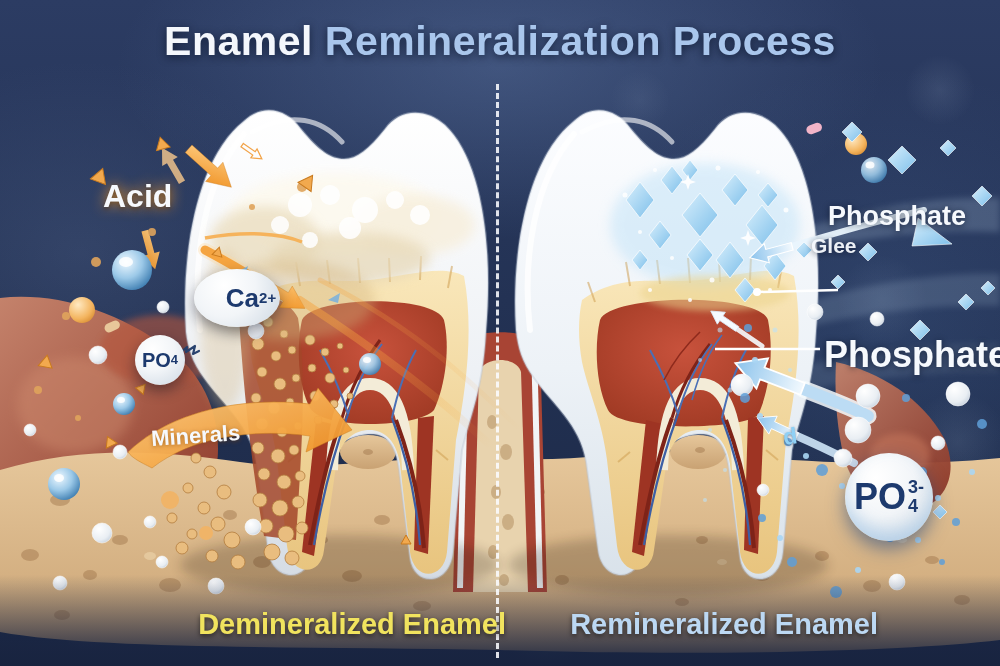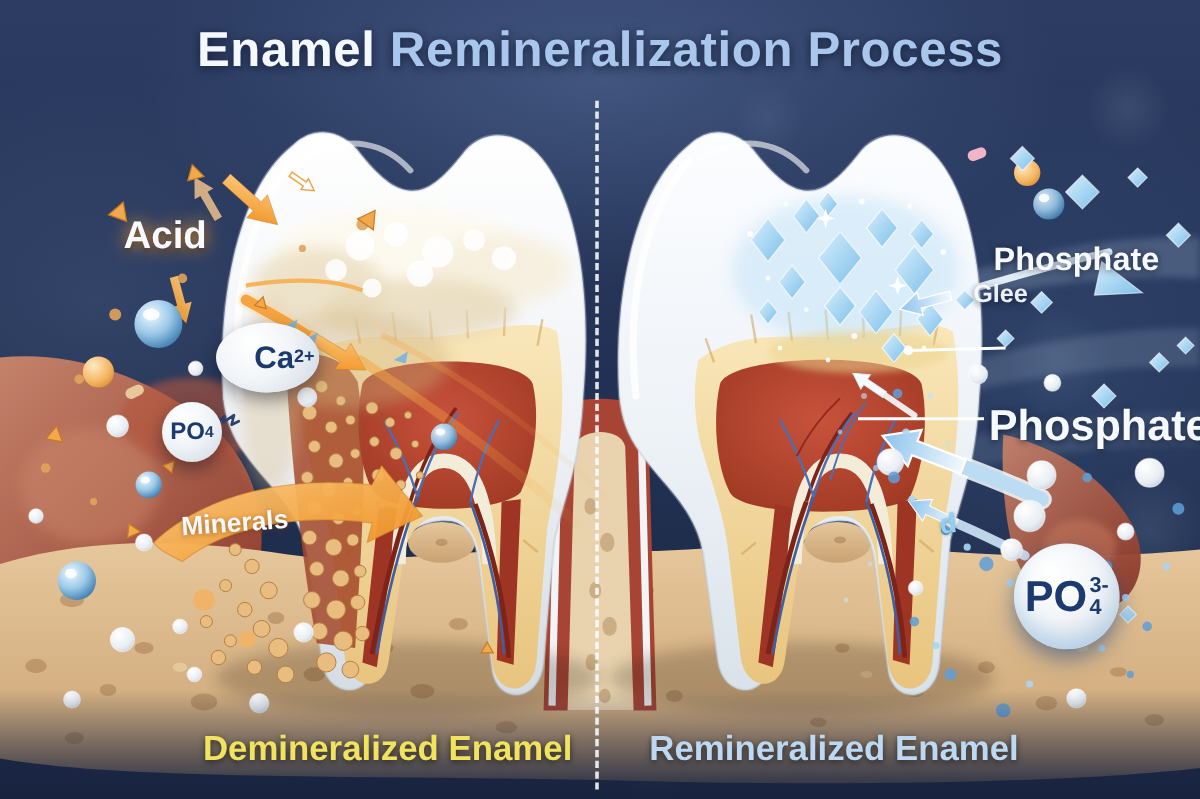--- a/index.html
+++ b/index.html
@@ -23,28 +23,28 @@
         text-shadow:0 0 14px rgba(248,158,44,.95),0 2px 4px rgba(40,20,0,.5);}
   .minerals{left:151px;top:424px;font-size:22px;font-weight:bold;transform:rotate(-4deg);
             text-shadow:0 1px 4px rgba(120,60,0,.6);}
   .fluoride{left:828px;top:202px;font-size:27px;font-weight:600;}
   .glee{left:811px;top:235px;font-size:21px;font-weight:600;opacity:.95;}
   .calcium{left:841px;top:275px;font-size:28px;font-weight:600;}
   .phosphate{left:824px;top:336px;font-size:36px;font-weight:600;}
   .dglyph{left:783px;top:424px;font-size:23px;font-weight:bold;color:#8fd0f5;transform:rotate(-8deg);
           text-shadow:0 1px 3px rgba(10,30,60,.5);}
   .healthy{left:787px;top:540px;font-size:23px;font-weight:600;}
-  .cap{top:609px;font-size:29px;font-weight:bold;text-align:center;width:366px;
+  .cap{top:609px;font-size:29px;font-weight:bold;text-align:right;width:366px;
        text-shadow:0 2px 5px rgba(0,0,0,.6);}
   .capL{left:140px;color:#f1e35e;}
   .capR{left:512px;color:#bcd8f3;}
   .chip{position:absolute;border-radius:50%;display:flex;align-items:center;justify-content:center;
         background:radial-gradient(circle at 35% 28%,#ffffff 0%,#f2f5f8 45%,#ccd7e2 100%);
         color:#1d3a6e;font-weight:bold;box-shadow:0 6px 14px rgba(8,16,36,.45);}
-  .chipCa{left:180px;top:269px;width:58px;height:58px;font-size:26px;padding-left:28px;}
+  .chipCa{left:194px;top:269px;width:58px;height:58px;font-size:26px;padding-left:28px;}
   .chipCa sup{font-size:15px;line-height:0;}
   .chipPO4L{left:135px;top:335px;width:50px;height:50px;font-size:20px;}
   .chipPO4L sub{font-size:13px;line-height:0;}
   .chipPO4R{left:845px;top:453px;width:88px;height:88px;font-size:36px;
             box-shadow:0 8px 18px rgba(30,70,130,.55), inset 0 -10px 16px rgba(130,180,225,.4);}
   .chipPO4R .stack{display:flex;flex-direction:column;font-size:18px;line-height:1.05;margin-left:2px;}
   .divider{left:496px;top:84px;height:574px;width:0;border-left:3px dashed rgba(250,252,255,.88);}
 </style>
 </head>
 <body>

